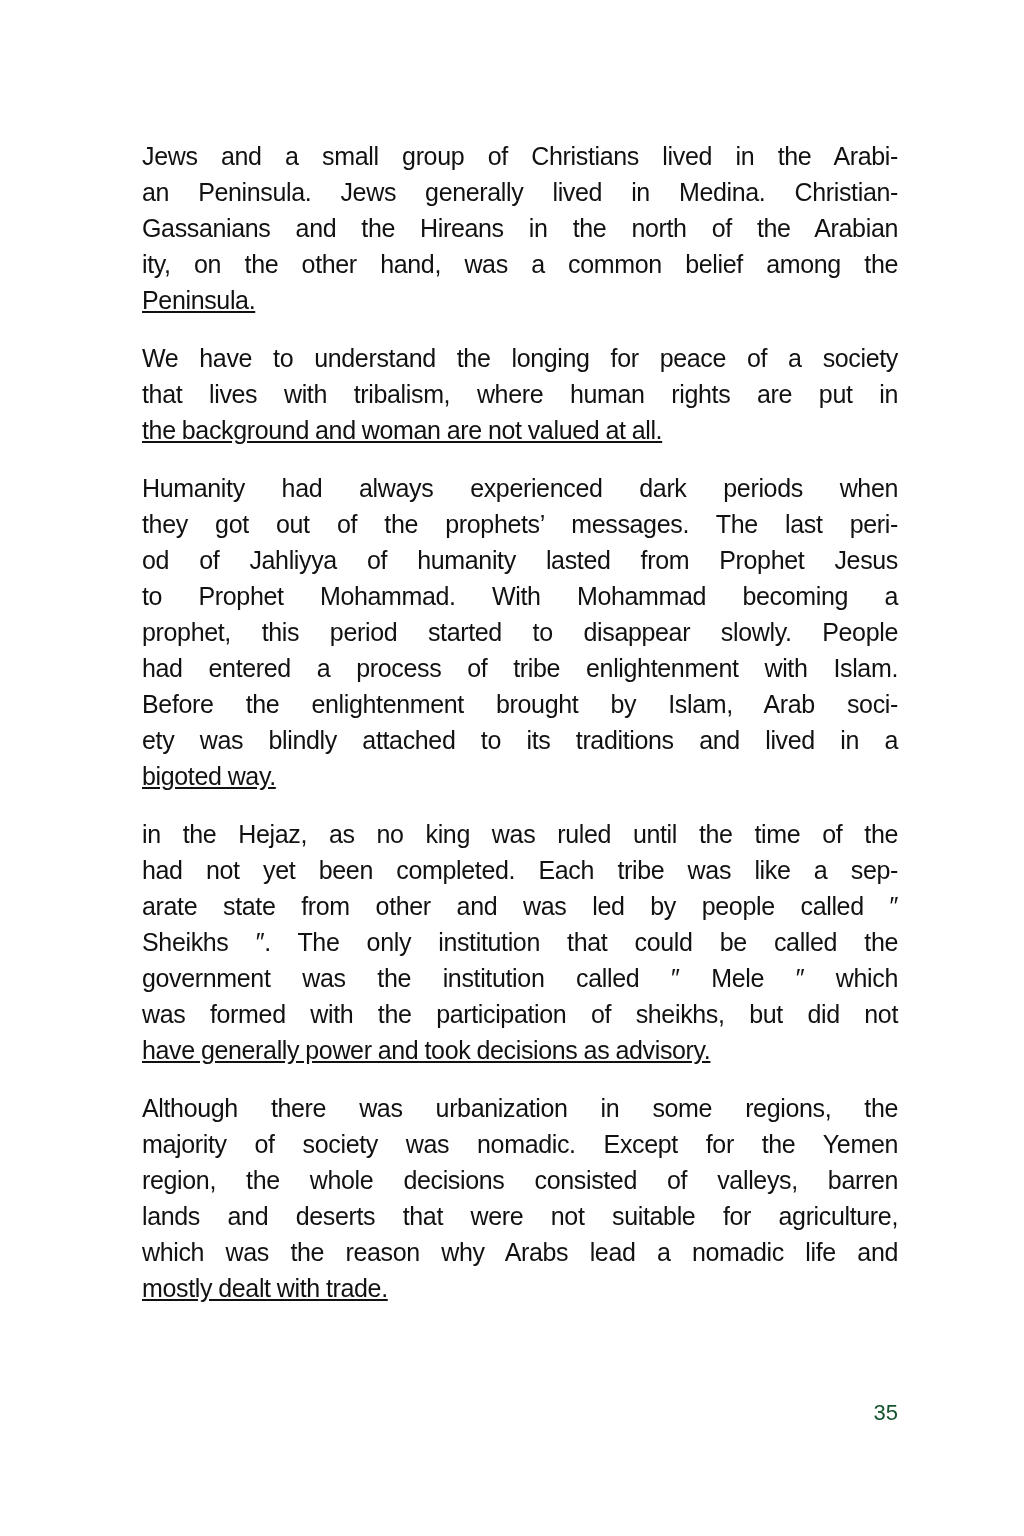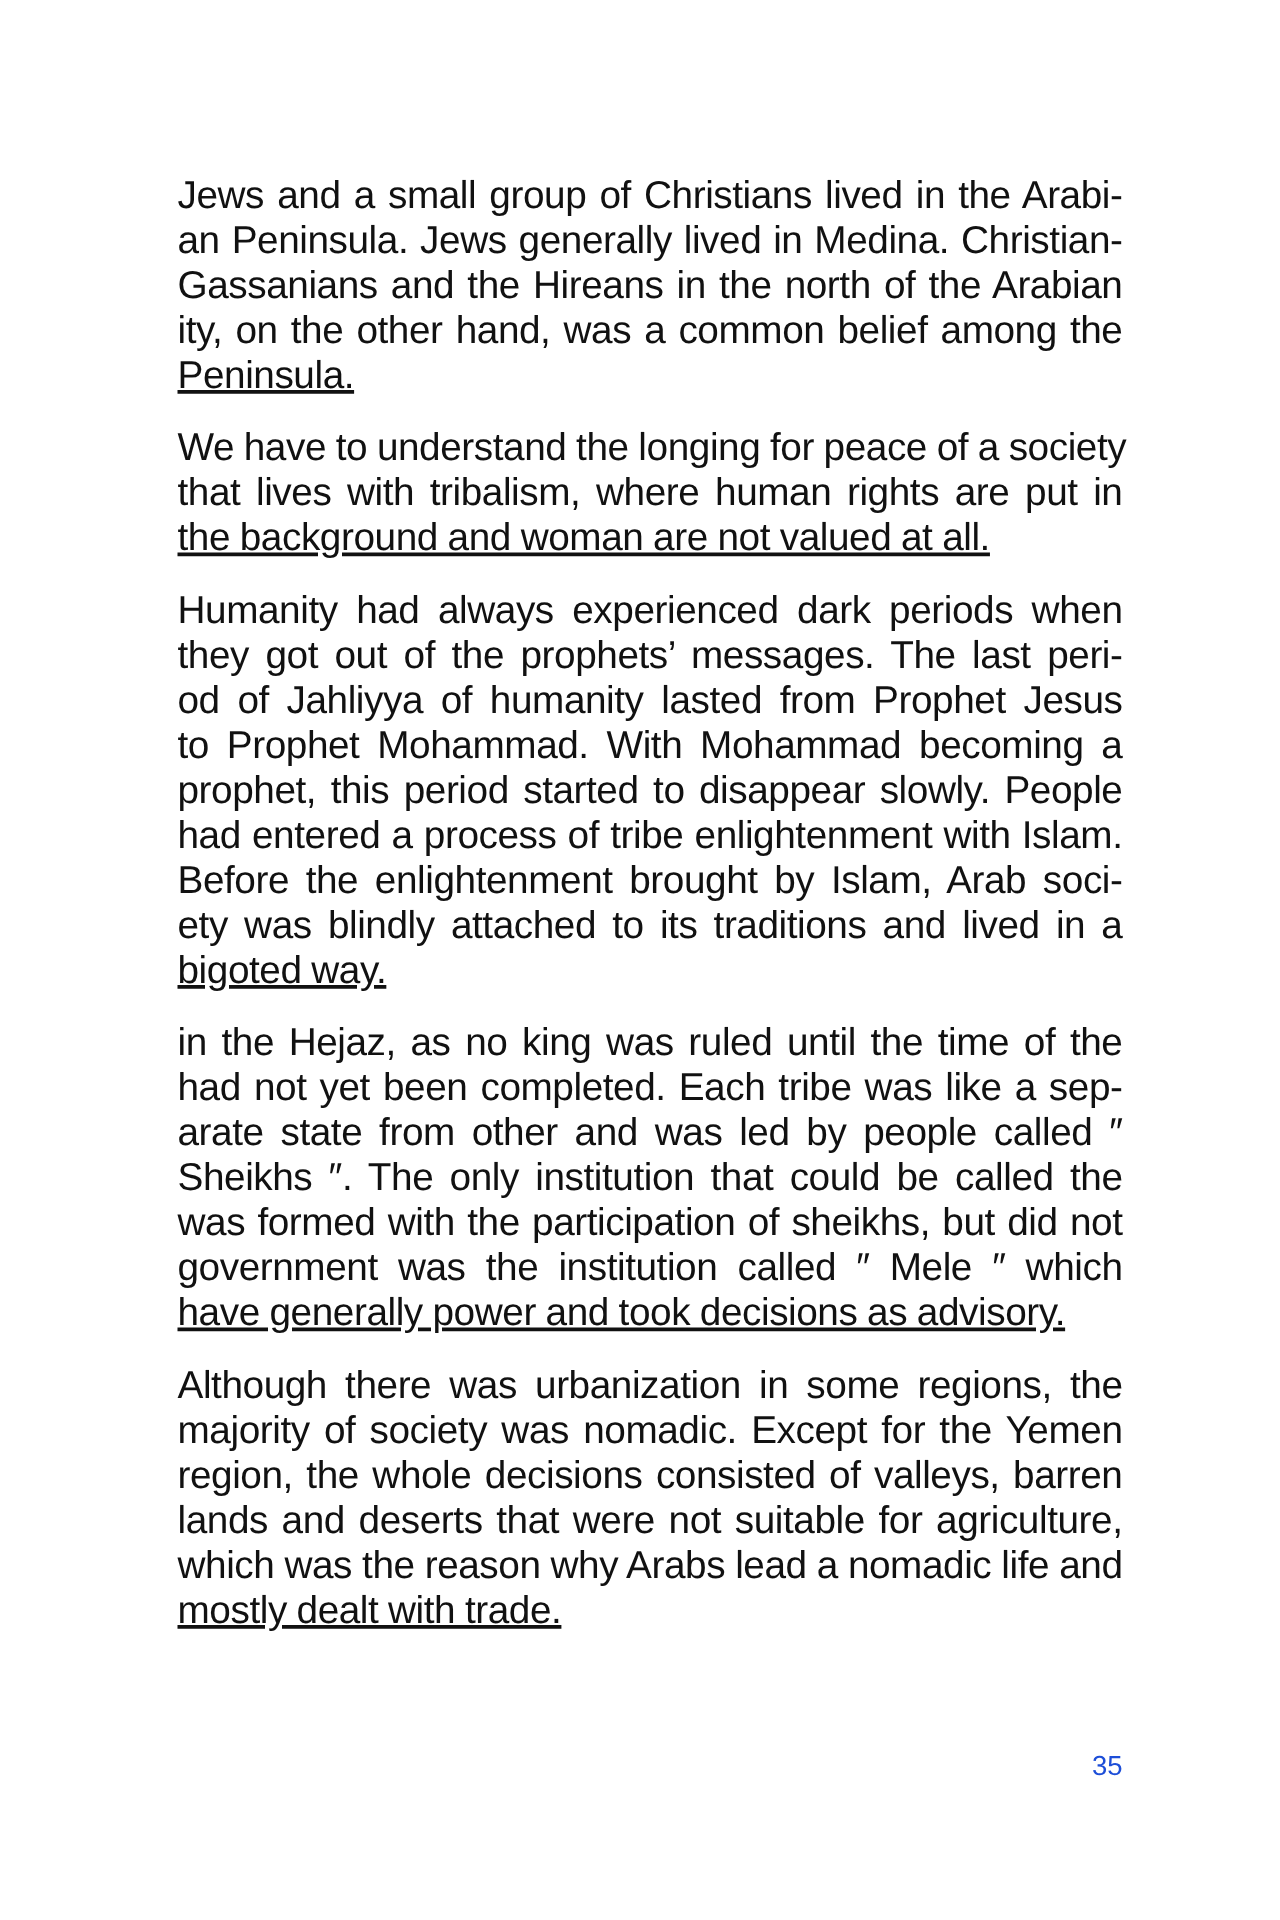--- a/index.html
+++ b/index.html
@@ -19,40 +19,40 @@
       position: absolute;
       left: 142px;
       top: 138px;
       width: 756px;
     }
     .para {
       margin: 0 0 22px 0;
     }
     .line {
       display: block;
-      font-size: 31px;
+      font-size: 25px;
       line-height: 36px;
       height: 36px;
       white-space: nowrap;
       text-align: justify;
       text-align-last: justify;
       letter-spacing: -0.35px;
       word-spacing: -0.5px;
     }
     .line.last {
       text-align-last: left;
       text-decoration: underline;
     }
     .page-number {
       position: absolute;
       right: 126px;
       top: 1399px;
       font-size: 22px;
       line-height: 28px;
-      color: #1d4ed8;
+      color: #14532d;
       font-family: "Liberation Sans", "DejaVu Sans", sans-serif;
     }
   </style>
 </head>
 <body>
 
 <div class="page">
 
   <p class="para">
     <span class="line">Jews and a small group of Christians lived in the Arabi-</span>
@@ -78,22 +78,22 @@
     <span class="line">Before the enlightenment brought by Islam, Arab soci-</span>
     <span class="line">ety was blindly attached to its traditions and lived in a</span>
     <span class="line last">bigoted way.</span>
   </p>
 
   <p class="para">
     <span class="line">in the Hejaz, as no king was ruled until the time of the</span>
     <span class="line">had not yet been completed. Each tribe was like a sep-</span>
     <span class="line">arate state from other and was led by people called ″</span>
     <span class="line">Sheikhs ″. The only institution that could be called the</span>
+    <span class="line">government was the institution called ″ Mele ″ which</span>
     <span class="line">was formed with the participation of sheikhs, but did not</span>
-    <span class="line">government was the institution called ″ Mele ″ which</span>
     <span class="line last">have generally power and took decisions as advisory.</span>
   </p>
 
   <p class="para">
     <span class="line">Although there was urbanization in some regions, the</span>
     <span class="line">majority of society was nomadic. Except for the Yemen</span>
     <span class="line">region, the whole decisions consisted of valleys, barren</span>
     <span class="line">lands and deserts that were not suitable for agriculture,</span>
     <span class="line">which was the reason why Arabs lead a nomadic life and</span>
     <span class="line last">mostly dealt with trade.</span>

